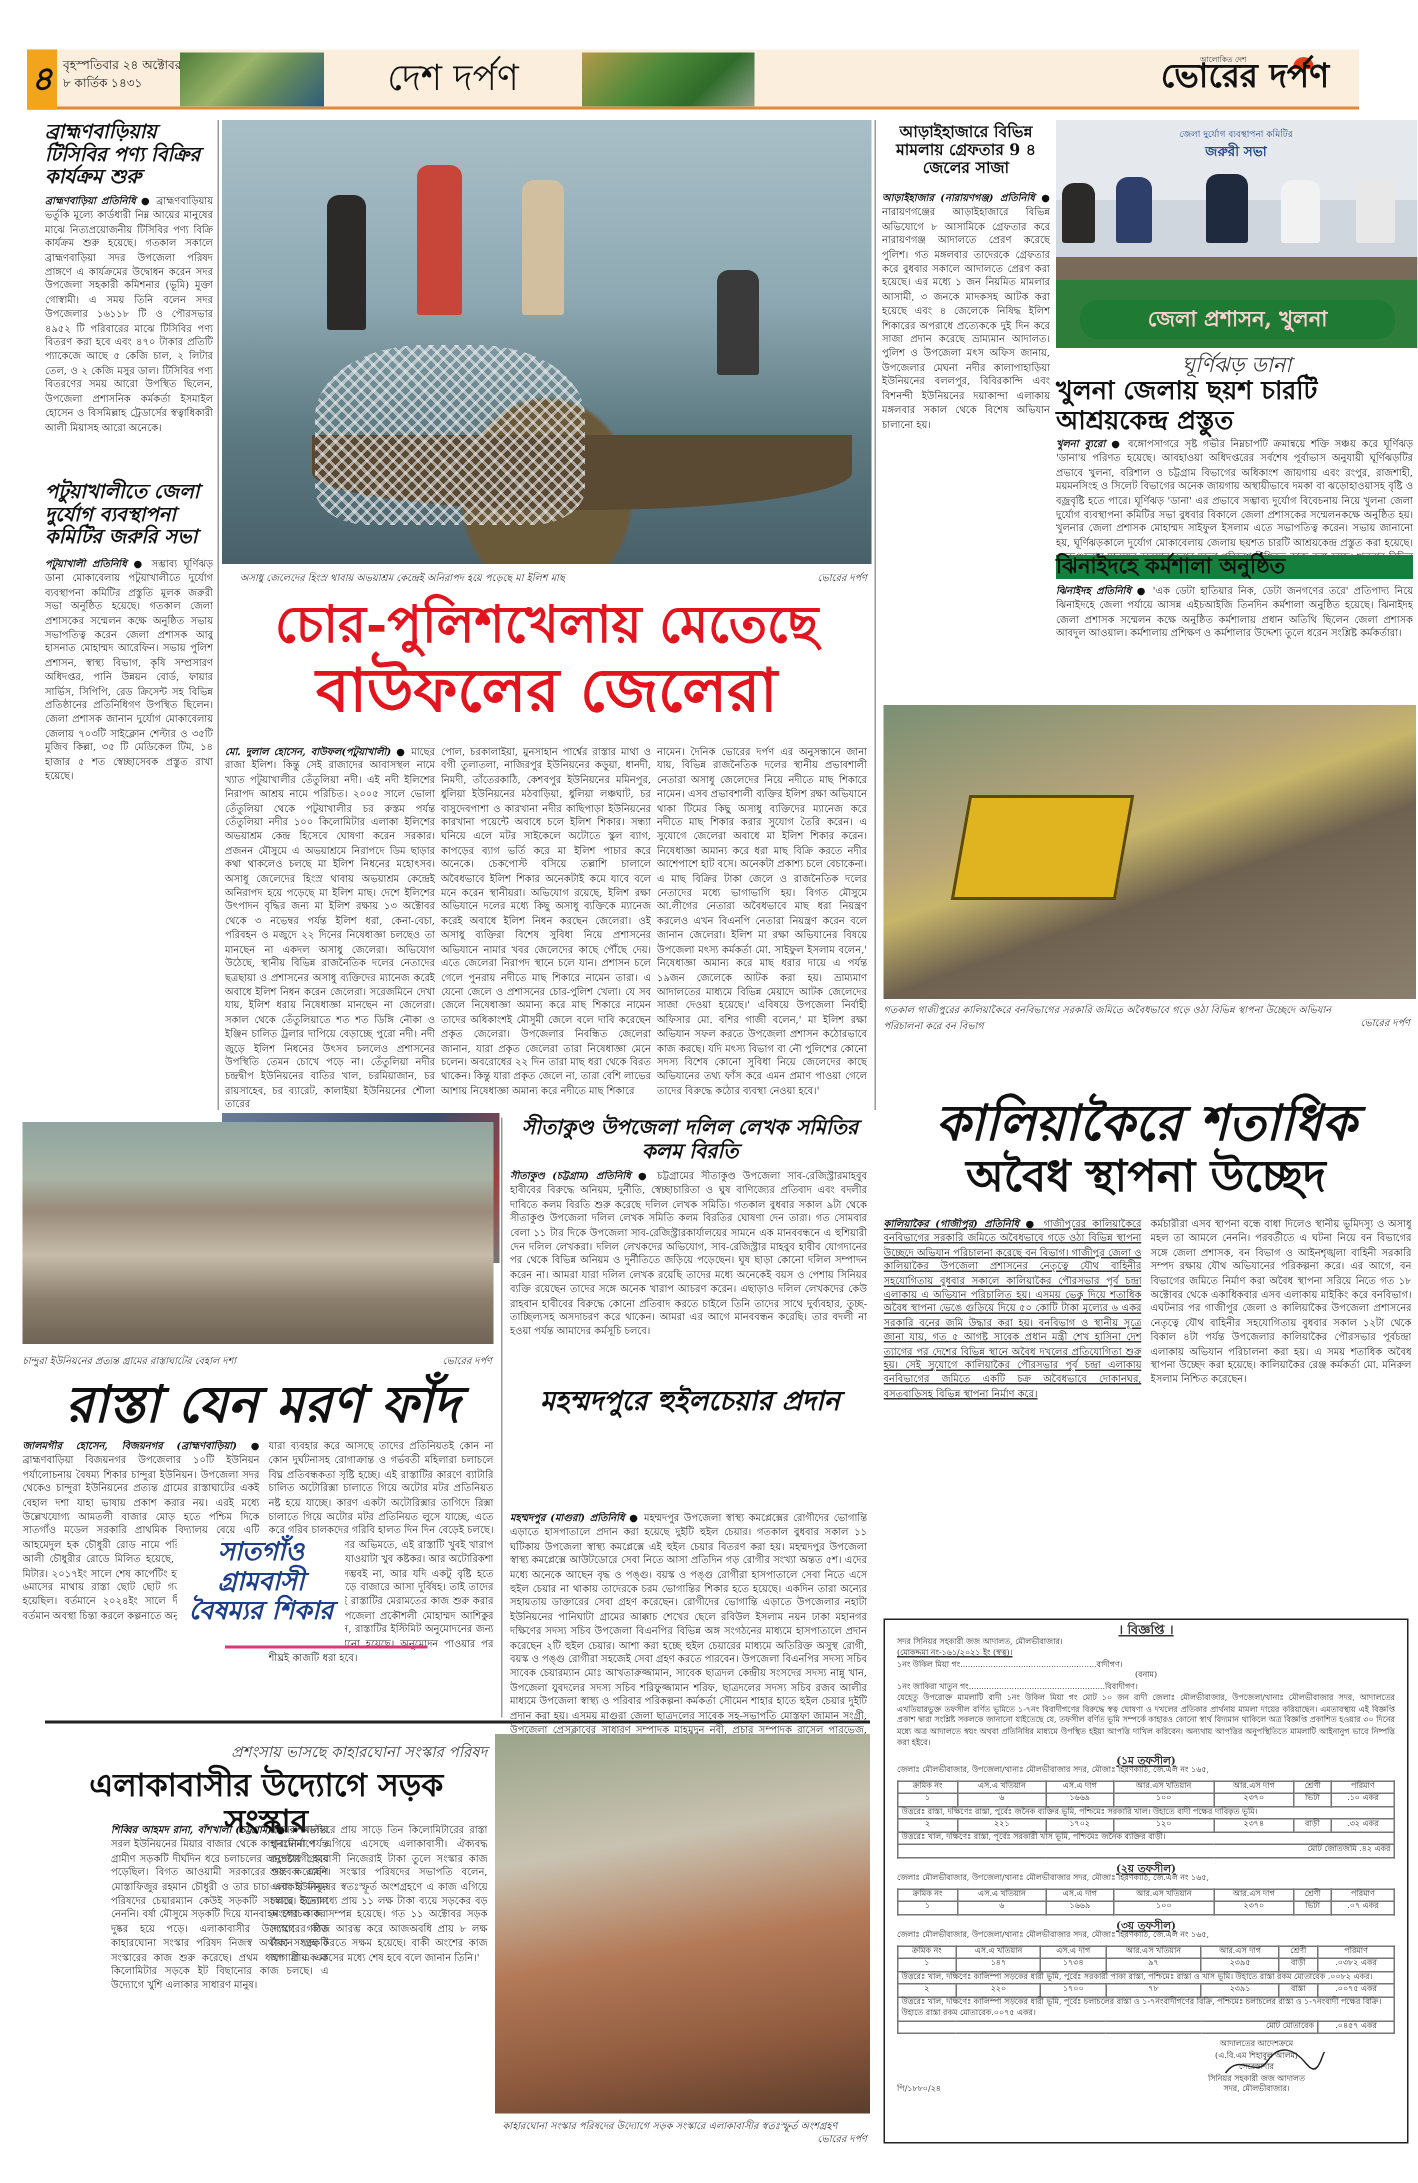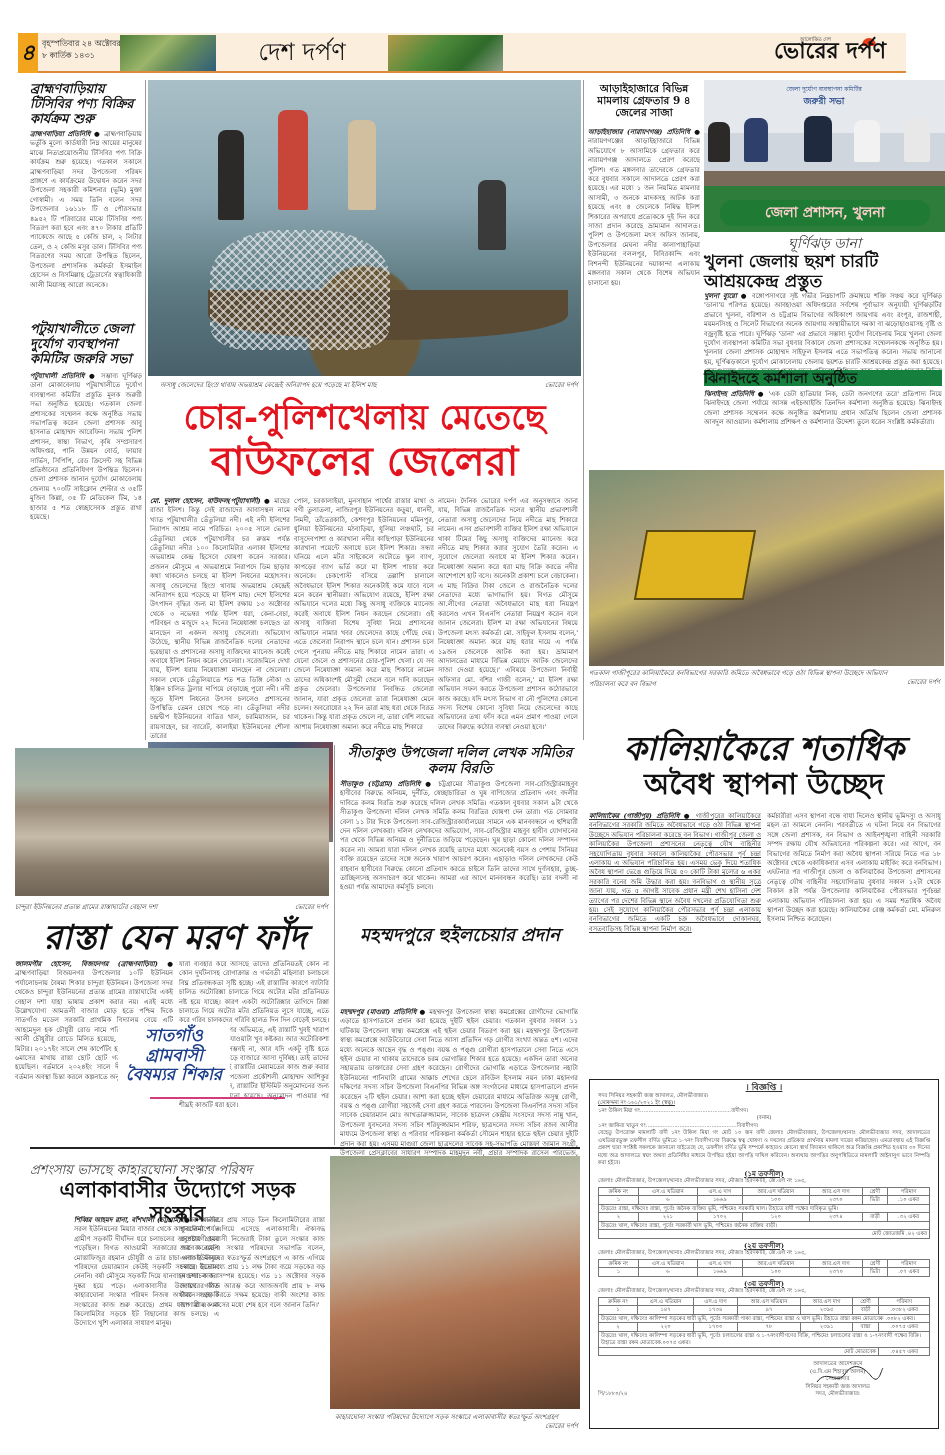--- a/index.html
+++ b/index.html
@@ -175,21 +175,21 @@
 <div class="abs rule-v" style="left:334px;top:745px;height:400px;"></div>
 
 <div class="abs hl" style="left:340px;top:925px;width:240px;font-size:18px;text-align:center;">মহম্মদপুরে হুইলচেয়ার প্রদান</div>
 <div class="abs body-text" style="left:340px;top:1008px;width:238px;height:188px;">
   <span class="dateline">মহম্মদপুর (মাগুরা) প্রতিনিধি ●</span>
   <span>মহম্মদপুর উপজেলা স্বাস্থ্য কমপ্লেক্সের রোগীদের ভোগান্তি এড়াতে হাসপাতালে প্রদান করা হয়েছে দুইটি হুইল চেয়ার। গতকাল বুধবার সকাল ১১ ঘটিকায় উপজেলা স্বাস্থ্য কমপ্লেক্সে এই হুইল চেয়ার বিতরণ করা হয়। মহম্মদপুর উপজেলা স্বাস্থ্য কমপ্লেক্সে আউটডোরে সেবা নিতে আসা প্রতিদিন গড় রোগীর সংখ্যা অন্তত ৫শ। এদের মধ্যে অনেকে আছেন বৃদ্ধ ও পঙ্গু। বয়স্ক ও পঙ্গু রোগীরা হাসপাতালে সেবা নিতে এসে হুইল চেয়ার না থাকায় তাদেরকে চরম ভোগান্তির শিকার হতে হয়েছে। একদিন তারা অন্যের সহায়তায় ডাক্তারের সেবা গ্রহণ করেছেন। রোগীদের ভোগান্তি এড়াতে উপজেলার নহাটা ইউনিয়নের পানিঘাটা গ্রামের আক্কাচ শেখের ছেলে রবিউল ইসলাম নয়ন ঢাকা মহানগর দক্ষিণের সদস্য সচিব উপজেলা বিএনপির বিভিন্ন অঙ্গ সংগঠনের মাধ্যমে হাসপাতালে প্রদান করেছেন ২টি হুইল চেয়ার। আশা করা হচ্ছে হুইল চেয়ারের মাধ্যমে অতিরিক্ত অসুস্থ রোগী, বয়স্ক ও পঙ্গু রোগীরা সহজেই সেবা গ্রহণ করতে পারবেন। উপজেলা বিএনপির সদস্য সচিব সাবেক চেয়ারম্যান মোঃ আখতারুজ্জামান, সাবেক ছাত্রদল কেন্দ্রীয় সংসদের সদস্য নান্নু খান, উপজেলা যুবদলের সদস্য সচিব শরিফুজ্জামান শরিফ, ছাত্রদলের সদস্য সচিব রজব আলীর মাধ্যমে উপজেলা স্বাস্থ্য ও পরিবার পরিকল্পনা কর্মকর্তা সৌমেন শাহার হাতে হুইল চেয়ার দুইটি প্রদান করা হয়। এসময় মাগুরা জেলা ছাত্রদলের সাবেক সহ-সভাপতি মোস্তফা জামান সংগ্রী, উপজেলা প্রেসক্লাবের সাধারণ সম্পাদক মাহমুদুন নবী, প্রচার সম্পাদক রাসেল পারভেজ, দপ্তর সম্পাদক মাসুদ রানা, দৈনিক কালবেলা ও দেশ টিভির জেলা প্রতিনিধি শাহেদ রানা সহ ছাত্রদল ও যুবদলের নেতা কর্মীরা উপস্থিত ছিলেন।</span>
 </div>
 
 <div class="abs rule-h" style="left:30px;top:1147px;width:550px;"></div>
 
-<div class="abs" style="left:30px;top:1160px;width:295px;text-align:left;font-family:'DejaVu Serif',serif;font-style:italic;font-size:13px;color:#444;">প্রশংসায় ভাসছে কাহারঘোনা সংস্কার পরিষদ</div>
+<div class="abs" style="left:30px;top:1160px;width:295px;text-align:right;font-family:'DejaVu Serif',serif;font-style:italic;font-size:10px;color:#444;">প্রশংসায় ভাসছে কাহারঘোনা সংস্কার পরিষদ</div>
 <div class="abs hl" style="left:30px;top:1178px;width:295px;font-size:21px;font-style:normal;text-align:center;">এলাকাবাসীর উদ্যোগে সড়ক সংস্কার</div>
 <div class="abs body-text" style="left:30px;top:1216px;width:145px;height:220px;margin-left:44px;">
   <span class="dateline">শিব্বির আহমদ রানা, বাঁশখালী (চট্টগ্রাম) ●</span>
   <span>বাঁশখালীর সরল ইউনিয়নের মিয়ার বাজার থেকে কাহারঘোনা পর্যন্ত গ্রামীণ সড়কটি দীর্ঘদিন ধরে চলাচলের অনুপযোগী হয়ে পড়েছিল। বিগত আওয়ামী সরকারের সাবেক এমপি মোস্তাফিজুর রহমান চৌধুরী ও তার চাচা এবং ইউনিয়ন পরিষদের চেয়ারম্যান কেউই সড়কটি সংস্কারে উদ্যোগ নেননি। বর্ষা মৌসুমে সড়কটি দিয়ে যানবাহন চলাচল করা দুষ্কর হয়ে পড়ে। এলাকাবাসীর উদ্যোগে গঠিত কাহারঘোনা সংস্কার পরিষদ নিজস্ব অর্থায়নে সড়কটি সংস্কারের কাজ শুরু করেছে। প্রথম ধাপে প্রায় এক কিলোমিটার সড়কে ইট বিছানোর কাজ চলছে। এ উদ্যোগে খুশি এলাকার সাধারণ মানুষ।</span>
 </div>
 <div class="abs body-text" style="left:180px;top:1216px;width:145px;height:220px;">
   <span>গ্রামের অভ্যন্তরে প্রায় সাড়ে তিন কিলোমিটারের রাস্তা পুনঃনির্মাণে এগিয়ে এসেছে এলাকাবাসী। ঐক্যবদ্ধ প্রচেষ্টায় গ্রামবাসী নিজেরাই টাকা তুলে সংস্কার কাজ শুরু করেছেন। সংস্কার পরিষদের সভাপতি বলেন, এলাকার মানুষের স্বতঃস্ফূর্ত অংশগ্রহণে এ কাজ এগিয়ে চলছে। ইতোমধ্যে প্রায় ১১ লক্ষ টাকা ব্যয়ে সড়কের বড় অংশের কাজ সম্পন্ন হয়েছে। গত ১১ অক্টোবর সড়ক সংস্কারের কাজ আরম্ভ করে আজঅবধি প্রায় ৮ লক্ষ টাকা সংগ্রহ করতে সক্ষম হয়েছে। বাকী অংশের কাজ আগামী এক মাসের মধ্যে শেষ হবে বলে জানান তিনি।'</span>
 </div>
 <div class="abs photo brick-photo"></div>
 <div class="abs caption" style="left:335px;top:1412px;width:245px;">কাহারঘোনা সংস্কার পরিষদের উদ্যোগে সড়ক সংস্কারে এলাকাবাসীর স্বতঃস্ফূর্ত অংশগ্রহণ</div>

